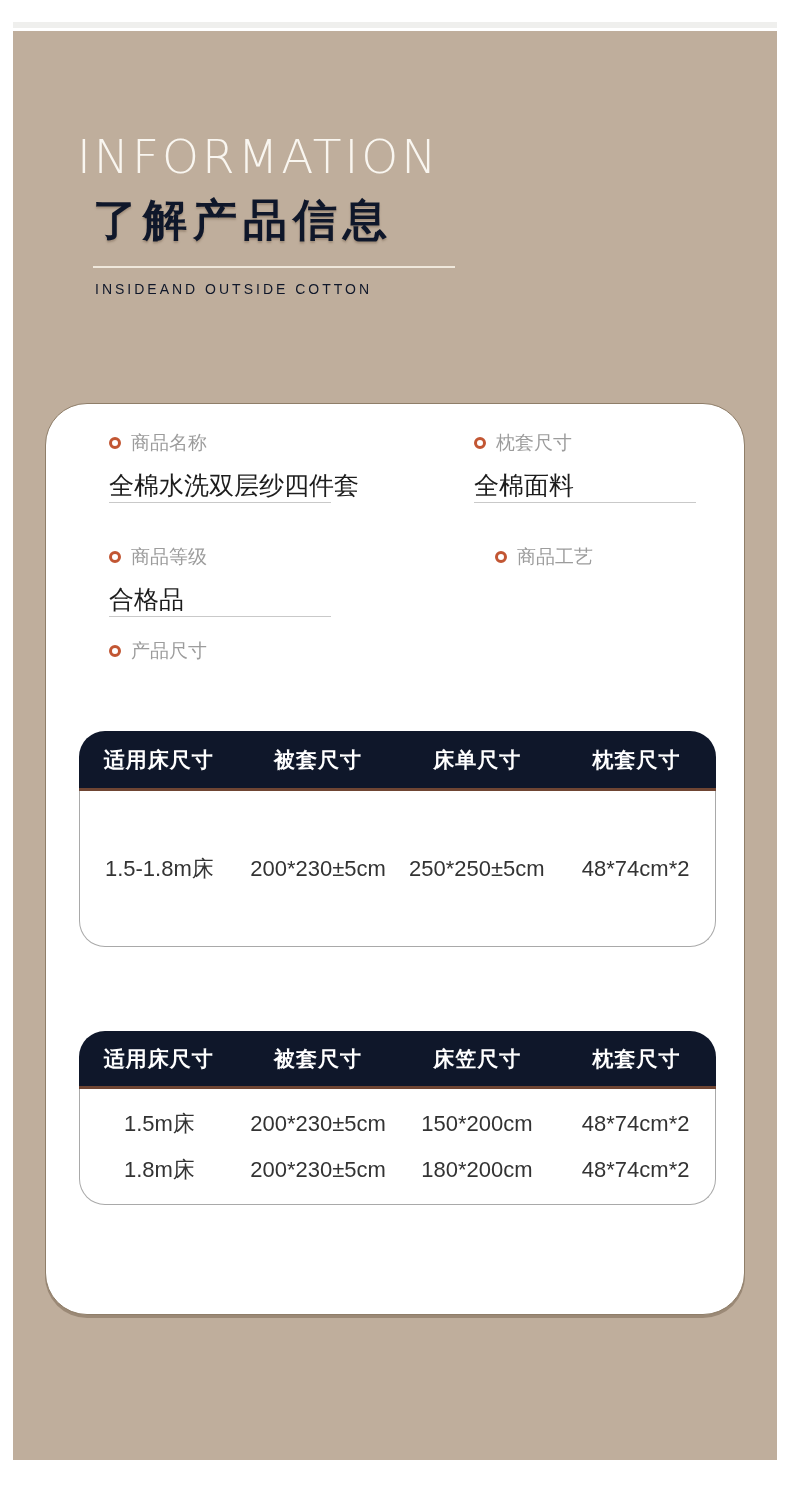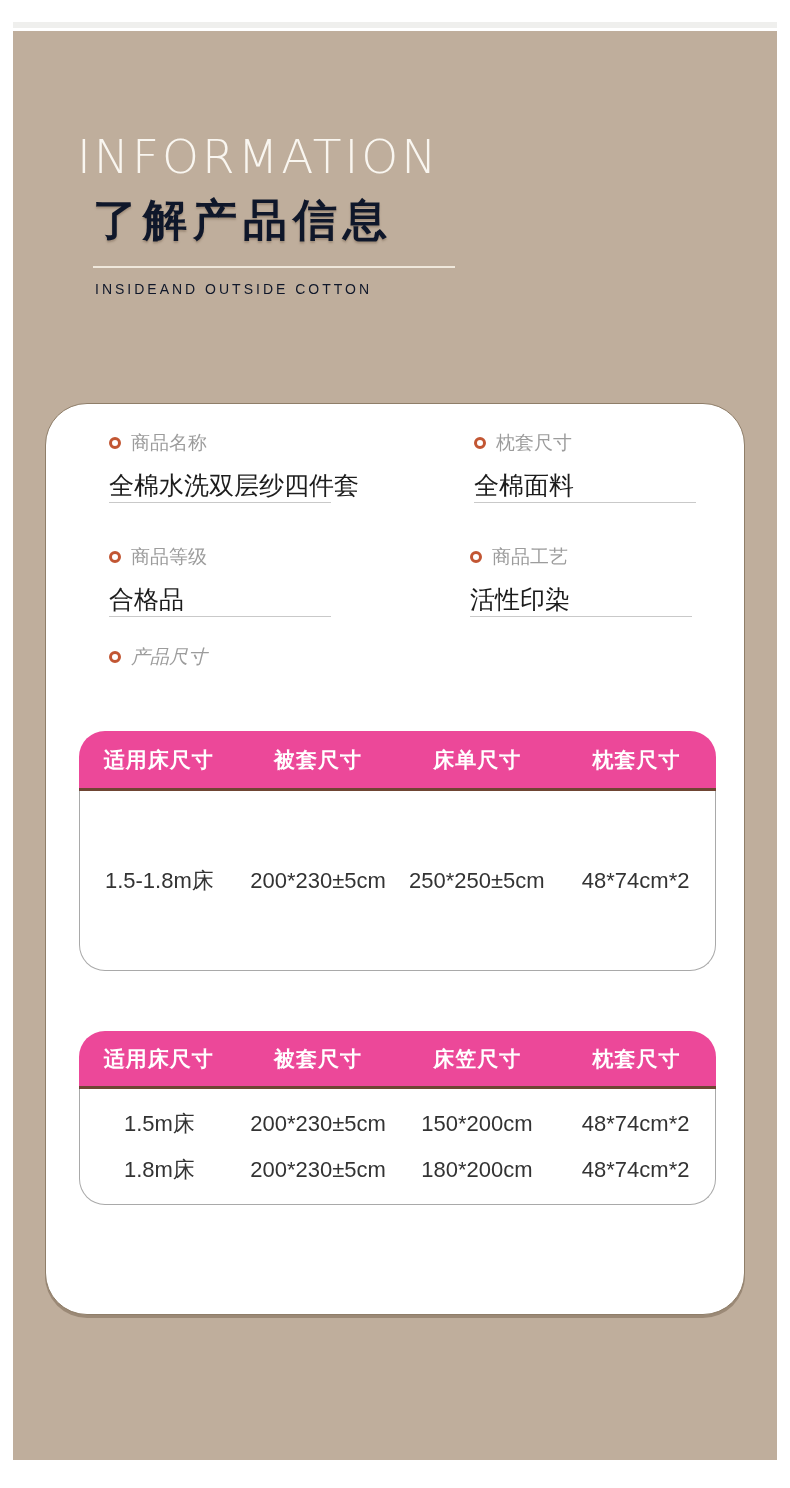--- a/index.html
+++ b/index.html
@@ -39,33 +39,33 @@
   .field-value{
     margin-top:13px;font-size:25px;color:#1c1c1c;white-space:nowrap;
     border-bottom:1px solid #c9c9c9;
   }
 
   
   .size-table{position:absolute;left:33px;width:637px;}
   .size-table.t1{top:327px;}
   .size-table.t2{top:627px;}
   .table-header{
-    height:60px;background:#ec4899;border-radius:26px 26px 0 0;
+    height:60px;background:#0f172a;border-radius:26px 26px 0 0;
     border-bottom:3px solid #6f4533;display:flex;align-items:center;
     color:#ffffff;font-weight:700;font-size:21px;letter-spacing:1px;
     box-sizing:border-box;
   }
   .t2 .table-header{height:58px;}
   .table-header > div{flex:1;text-align:center;}
   .table-body{
     background:#ffffff;border:1px solid #a9a9a9;border-top:none;
     border-radius:0 0 26px 26px;display:flex;flex-direction:column;justify-content:center;
     font-size:22px;color:#333333;box-sizing:border-box;
   }
-  .t1 .table-body{height:180px;}
+  .t1 .table-body{height:156px;}
   .t2 .table-body{height:116px;}
   .table-row{display:flex;height:46px;align-items:center;}
   .table-row > div{flex:1;text-align:center;white-space:nowrap;}
 </style>
 </head>
 <body>
 
 <div class="page">
   <div class="top-strip"></div>
 
@@ -95,29 +95,28 @@
       </div>
 
       <div class="field" style="left:63px;top:140px;">
         <div class="field-label-row">
           <span class="bullet"></span>
           <span>商品等级</span>
         </div>
         <div class="field-value">合格品</div>
       </div>
 
-      <div class="field" style="left:424px;top:140px;">
+      <div class="field" style="left:449px;top:140px;">
         <div class="field-label-row">
           <span class="bullet"></span>
           <span>商品工艺</span>
         </div>
-        <div class="field-value">活性印染</div>
       </div>
 
-      <div class="field no-value" style="left:63px;top:240px;font-style:italic;">
+      <div class="field no-value" style="left:63px;top:234px;">
         <div class="field-label-row">
           <span class="bullet"></span>
           <span>产品尺寸</span>
         </div>
 
       </div>
 
       <div class="size-table t1">
         <div class="table-header">
           <div>适用床尺寸</div>

